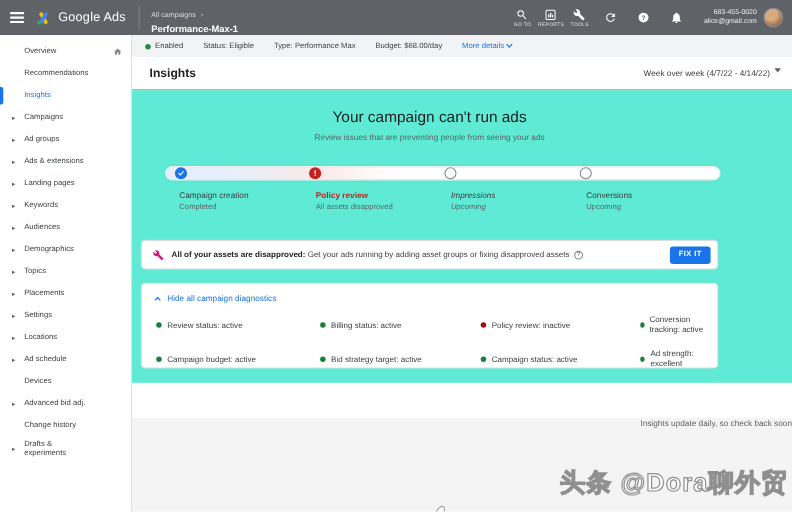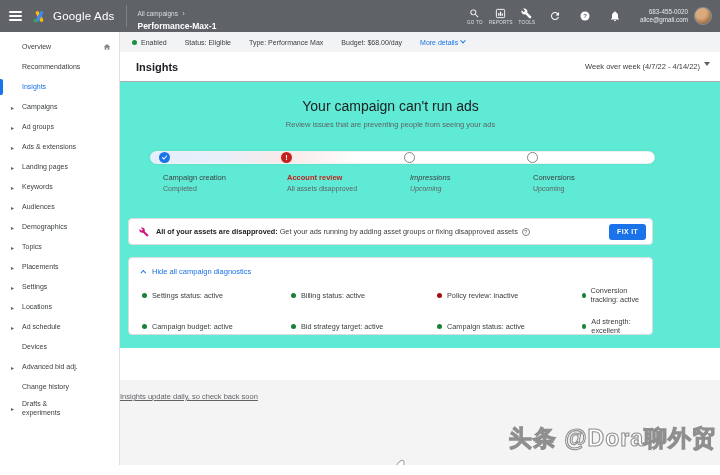--- a/index.html
+++ b/index.html
@@ -80,21 +80,21 @@
   .diag-card { margin-top:12px; border:1px solid #dadce0; border-radius:4px; background:#fff; padding:9px 0 4px 13px; height:78px; }
   .diag-toggle { display:flex; align-items:center; gap:6px; color:#1a73e8; font-size:7.5px; cursor:pointer; }
   .diag-grid { margin-top:10px; display:grid; grid-template-columns:149px 146px 145px auto; row-gap:13px; }
   .diag-item { display:flex; align-items:center; gap:5px; font-size:7.3px; color:#3c4043; }
   .dot-ok { background:#188038; }
   .dot-bad { background:#a50e0e; }
 
   
   .coming { position:absolute; top:348px; left:0; width:600px; height:127px; background:#f4f4f4; }
   .coming-title { text-align:center; font-size:13px; color:#212121; padding-top:32px; }
-  .coming-sub { text-align:left; font-size:7.5px; color:#5f6368; margin-top:12px;text-decoration:underline; }
+  .coming-sub { text-align:right; font-size:7.5px; color:#5f6368; margin-top:0; }
   .illus { position:absolute; left:50%; transform:translateX(-50%); bottom:-4px; }
 
   .watermark { position:absolute; right:4px; bottom:11px; font-size:23px; font-weight:bold; color:#ffffff; -webkit-text-stroke:1.1px #8f8f8f; letter-spacing:1px; z-index:5; }
 </style>
 </head>
 <body>
 
 <div class="app">
 
   <div class="topbar">
@@ -281,21 +281,21 @@
           </div>
           <div class="step-circle step-error" style="left:131px;">!</div>
           <div class="step-circle step-upcoming" style="left:254px;"></div>
           <div class="step-circle step-upcoming" style="left:377px;"></div>
 
           <div class="step-label" style="left:13px;">
             <div class="step-name">Campaign creation</div>
             <div class="step-sub">Completed</div>
           </div>
           <div class="step-label" style="left:137px;">
-            <div class="step-name error-text">Account review</div>
+            <div class="step-name error-text">Policy review</div>
             <div class="step-sub">All assets disapproved</div>
           </div>
           <div class="step-label" style="left:260px;font-style:italic;">
             <div class="step-name">Impressions</div>
             <div class="step-sub">Upcoming</div>
           </div>
           <div class="step-label" style="left:383px;">
             <div class="step-name">Conversions</div>
             <div class="step-sub">Upcoming</div>
           </div>
@@ -310,21 +310,21 @@
         </div>
 
         <div class="diag-card">
           <div class="diag-toggle">
             <span class="chev chev-up" style="color:#1a73e8;"></span>
             <span>Hide all campaign diagnostics</span>
           </div>
           <div class="diag-grid">
             <div class="diag-item">
                 <span class="dot dot-ok"></span>
-                <span>Settings status: active</span>
+                <span>Review status: active</span>
               </div>
             <div class="diag-item">
                 <span class="dot dot-ok"></span>
                 <span>Billing status: active</span>
               </div>
             <div class="diag-item">
                 <span class="dot dot-bad"></span>
                 <span>Policy review: inactive</span>
               </div>
             <div class="diag-item">

